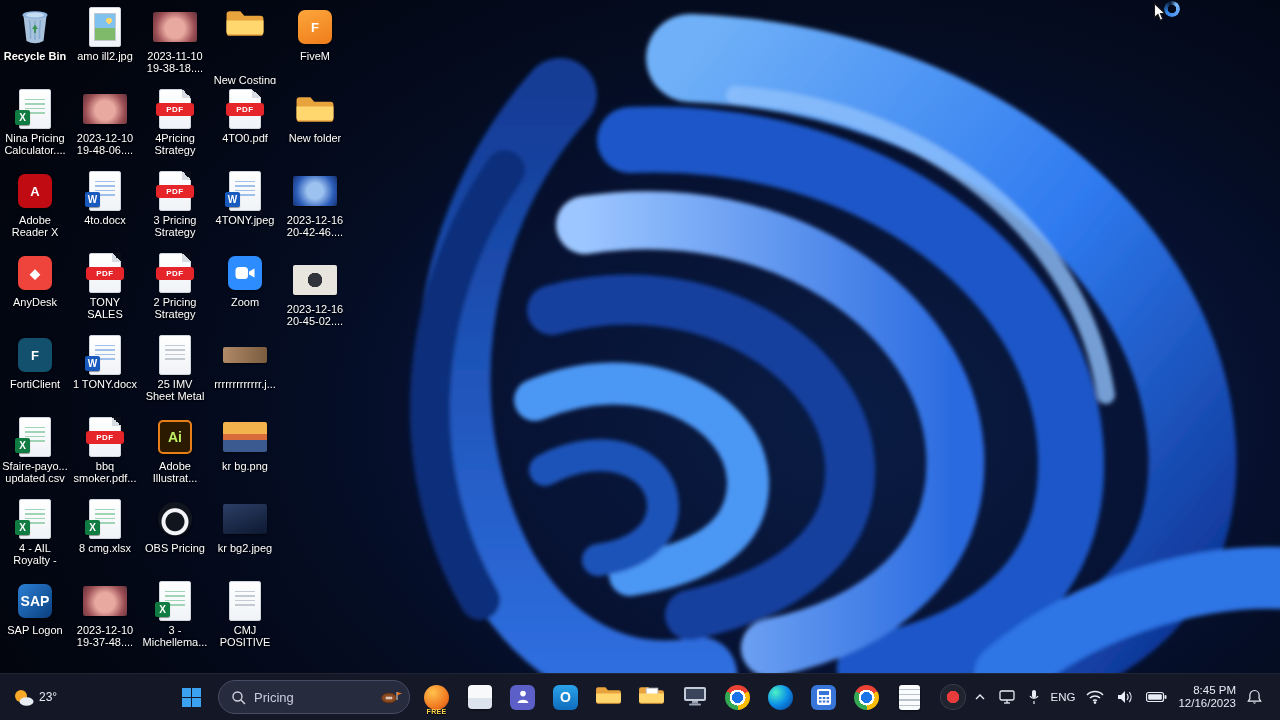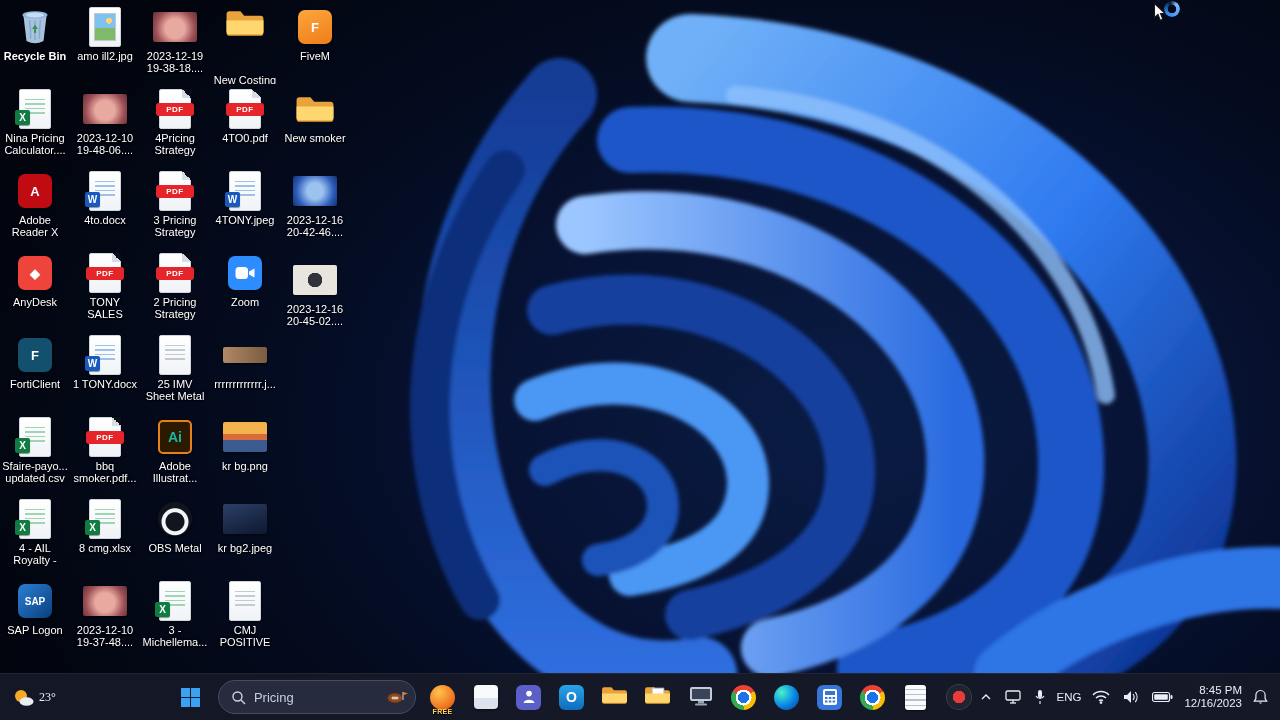--- a/index.html
+++ b/index.html
@@ -25,36 +25,36 @@
     font:bold 10px/15px "Liberation Sans",sans-serif;text-align:center;box-shadow:0 1px 1px rgba(0,0,0,.4);}
   .bg-blue{background:#185abd;} .bg-green{background:#107c41;}
   .g-lines{position:absolute;left:5px;right:5px;top:6px;height:20px;
     background:repeating-linear-gradient(rgba(0,0,0,0) 0 3px,#c3cad2 3px 4.4px);}
   .g-lines.b{background:repeating-linear-gradient(rgba(0,0,0,0) 0 3px,#9fc0e8 3px 4.4px);}
   .g-lines.g{background:repeating-linear-gradient(rgba(0,0,0,0) 0 3px,#9fd4b5 3px 4.4px);}
   .g-photo{position:absolute;left:4px;right:4px;top:5px;bottom:5px;border:1px solid #c2c8d0;
     background:radial-gradient(circle at 70% 26%,#ffd76e 0 3px,rgba(0,0,0,0) 3px),linear-gradient(180deg,#7fc2ef 55%,#7fba6b 55%);}
   .g-sq{width:34px;height:34px;border-radius:7px;display:flex;align-items:center;justify-content:center;
     color:#fff;font-weight:bold;font-size:13px;box-shadow:0 1px 3px rgba(0,0,0,.6);}
-  .g-sq.ai{width:30px;height:30px;background:#2c1a00;border:2px solid #e8801a;color:#14b8a6;font-size:14px;border-radius:5px;}
+  .g-sq.ai{width:30px;height:30px;background:#2c1a00;border:2px solid #e8801a;color:#bef264;font-size:14px;border-radius:5px;}
   .g-obs{width:34px;height:34px;border-radius:50%;
     background:radial-gradient(circle at 50% 58%,#11151d 0 9px,#f2f4f8 10px 13px,#11151d 14px);
     box-shadow:0 1px 3px rgba(0,0,0,.6);}
   .g-thumb{width:44px;height:30px;border-radius:2px;box-shadow:0 1px 2px rgba(0,0,0,.6);}
   .th-red{background:radial-gradient(circle at 50% 55%,#e8a9a0 0 35%,#9c4f55 70%,#5e2f38 100%);}
   .th-blue{background:radial-gradient(circle at 50% 50%,#9cc2f0 0 30%,#2c5cb8 70%,#15306e 100%);}
   .th-light{background:radial-gradient(circle at 50% 50%,#30343a 0 7px,#e8e4de 7.5px);}
   .th-wide{width:44px;height:16px;background:linear-gradient(90deg,#b08968,#7a5c3e);}
   .th-sunset{background:linear-gradient(180deg,#f2b24c 0 40%,#d96a3b 40% 60%,#3b5a8f 60%);}
   .th-dark{background:linear-gradient(160deg,#2b3f66,#0e1830);}
 
   
   #taskbar{position:absolute;left:0;bottom:0;width:1280px;height:46px;background:rgba(21,25,39,0.97);
     border-top:1px solid rgba(255,255,255,0.06);display:flex;align-items:center;color:#e8ecf4;}
-  .weather{display:flex;align-items:center;gap:5px;padding:4px 8px;margin-left:4px;border-radius:6px;cursor:pointer;font-family:Liberation Serif, serif;}
+  .weather{display:flex;align-items:center;gap:5px;padding:4px 8px;margin-left:4px;border-radius:6px;cursor:pointer;}
   .weather .temp{color:#e8ecf4;font-size:12px;}
   .tb-btn{width:38px;height:40px;display:flex;align-items:center;justify-content:center;background:transparent;
     border:none;border-radius:6px;position:relative;padding:0;cursor:pointer;}
   .start{margin-left:110px;}
   .search{display:flex;align-items:center;gap:8px;height:32px;width:198px;background:#262b3d;border:1px solid #454c63;
     border-radius:17px;padding:0 6px 0 12px;margin-left:10px;color:#c9cede;font-size:13px;cursor:pointer;}
   .search .hl{margin-left:auto;display:flex;align-items:center;}
   .apps{display:flex;align-items:center;gap:5px;margin-left:8px;}
   .tb-badge{position:absolute;bottom:2px;left:50%;transform:translateX(-50%);font-size:7px;font-weight:bold;
     color:#ffd34d;text-shadow:0 1px 1px #000;letter-spacing:.3px;}
@@ -65,21 +65,21 @@
     background:radial-gradient(circle,#1a73e8 0 5.5px,#fff 5.5px 8px,rgba(0,0,0,0) 8px),
     conic-gradient(from -60deg,#ea4335 0 120deg,#fbbc05 0 240deg,#34a853 0 360deg);}
   .ic-edge{width:25px;height:25px;border-radius:50%;
     background:radial-gradient(circle at 30% 30%,#49f2c6,#0c8ee8 50%,#0a50a8 85%);}
   .ic-notes{width:21px;height:25px;background:#fafbfc;border-radius:3px;box-shadow:0 1px 2px rgba(0,0,0,.5);
     background-image:repeating-linear-gradient(#fafbfc 0 4px,#b9c2cc 4px 5.2px);}
   .ic-rec{width:24px;height:24px;border-radius:50%;box-shadow:0 0 0 1px #394050;
     background:radial-gradient(circle,#e83b3b 0 6px,#20242e 6.5px 100%);}
   .ic-winapp{width:24px;height:24px;border-radius:4px;box-shadow:0 1px 2px rgba(0,0,0,.5);
     background:linear-gradient(#f7f9fb 55%,#dce3ec 55%);}
-  .tray{margin-left:auto;display:flex;align-items:center;gap:9px;padding-right:10px;}
+  .tray{margin-left:auto;display:flex;align-items:center;gap:9px;padding-right:16px;}
   .tray .titem{display:flex;align-items:center;justify-content:center;background:none;border:none;padding:2px;cursor:pointer;color:#e8ecf4;}
   .lang{font-size:11.5px;color:#e8ecf4;}
   .clock{display:flex;flex-direction:column;align-items:flex-end;font-size:11.5px;line-height:13px;cursor:pointer;}
 
   
   #busy-cursor{position:absolute;left:1153px;top:0;width:40px;height:26px;pointer-events:none;}
   #busy-cursor .arrow{position:absolute;left:0;top:2px;}
   #busy-cursor .spinner{position:absolute;left:11px;top:1px;width:16px;height:16px;border-radius:50%;
     background:conic-gradient(from 40deg,#7db9ff,#2f86e8 55%,rgba(47,134,232,.15) 85%,#7db9ff);
     -webkit-mask:radial-gradient(circle,rgba(0,0,0,0) 0 4px,#000 4.5px);
@@ -141,21 +141,21 @@
           <div class="g-page">
             <div class="g-photo"></div>
           </div>
         </div>
         <div class="lbl">amo ill2.jpg</div>
       </div>
       <div class="dicon" style="left: 141px; top: 6px;">
         <div class="glyph">
           <div class="g-thumb th-red"></div>
         </div>
-        <div class="lbl">2023-12-19 19-38-18....</div>
+        <div class="lbl">2023-11-10 19-38-18....</div>
       </div>
       <div class="dicon" style="left: 211px; top: 6px; gap: 32px;">
         <div class="glyph">
           <svg width="40" height="31" viewBox="0 0 26 20">
             <path d="M1 4 a2 2 0 0 1 2 -2 h7 l2.5 3 H23 a2 2 0 0 1 2 2 v9 a2 2 0 0 1 -2 2 H3 a2 2 0 0 1 -2 -2 Z" fill="#e8a33d"></path>
             <path d="M1 8 h24 v7 a2 2 0 0 1 -2 2 H3 a2 2 0 0 1 -2 -2 Z" fill="#ffd76e"></path>
           </svg>
         </div>
         <div class="lbl">New Costing</div>
       </div>
@@ -198,21 +198,21 @@
         </div>
         <div class="lbl">4TO0.pdf</div>
       </div>
       <div class="dicon" style="left: 281px; top: 88px;">
         <div class="glyph">
           <svg width="40" height="31" viewBox="0 0 26 20">
             <path d="M1 4 a2 2 0 0 1 2 -2 h7 l2.5 3 H23 a2 2 0 0 1 2 2 v9 a2 2 0 0 1 -2 2 H3 a2 2 0 0 1 -2 -2 Z" fill="#e8a33d"></path>
             <path d="M1 8 h24 v7 a2 2 0 0 1 -2 2 H3 a2 2 0 0 1 -2 -2 Z" fill="#ffd76e"></path>
           </svg>
         </div>
-        <div class="lbl">New smoker</div>
+        <div class="lbl">New folder</div>
       </div>
       <div class="dicon" style="left: 1px; top: 170px;">
         <div class="glyph">
           <div class="g-sq " style="background:#c00b13">A</div>
         </div>
         <div class="lbl">Adobe Reader X</div>
       </div>
       <div class="dicon" style="left: 71px; top: 170px;">
         <div class="glyph">
           <div class="g-page">
@@ -361,31 +361,31 @@
             <div class="g-lines g"></div>
             <div class="g-badge bg-green">X</div>
           </div>
         </div>
         <div class="lbl">8 cmg.xlsx</div>
       </div>
       <div class="dicon" style="left: 141px; top: 498px;">
         <div class="glyph">
           <div class="g-obs"></div>
         </div>
-        <div class="lbl">OBS Metal</div>
+        <div class="lbl">OBS Pricing</div>
       </div>
       <div class="dicon" style="left: 211px; top: 498px;">
         <div class="glyph">
           <div class="g-thumb th-dark"></div>
         </div>
         <div class="lbl">kr bg2.jpeg</div>
       </div>
       <div class="dicon" style="left: 1px; top: 580px;">
         <div class="glyph">
-          <div class="g-sq" style="background:linear-gradient(135deg,#2b7fd4,#0a3f7d);font-size:10px">SAP</div>
+          <div class="g-sq" style="background:linear-gradient(135deg,#2b7fd4,#0a3f7d);font-size:14px">SAP</div>
         </div>
         <div class="lbl">SAP Logon</div>
       </div>
       <div class="dicon" style="left: 71px; top: 580px;">
         <div class="glyph">
           <div class="g-thumb th-red"></div>
         </div>
         <div class="lbl">2023-12-10 19-37-48....</div>
       </div>
       <div class="dicon" style="left: 141px; top: 580px;">

